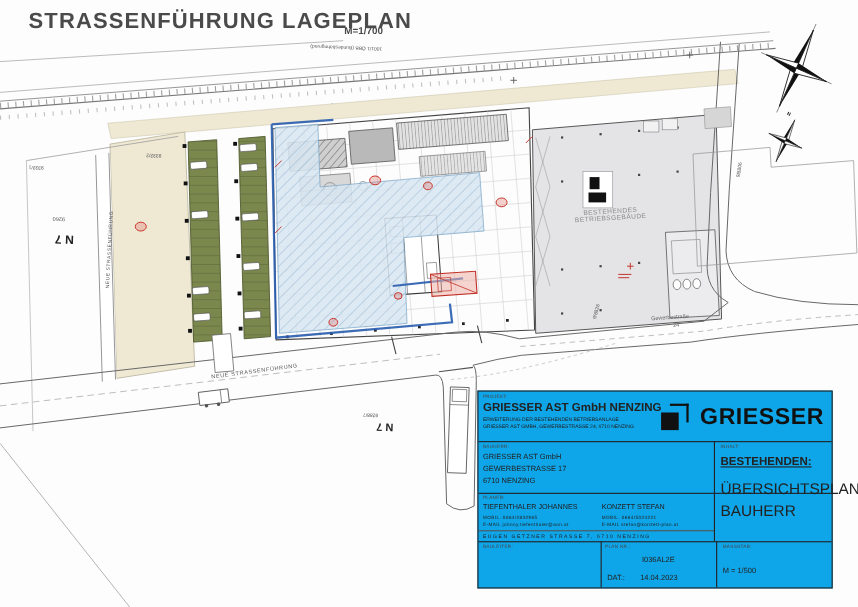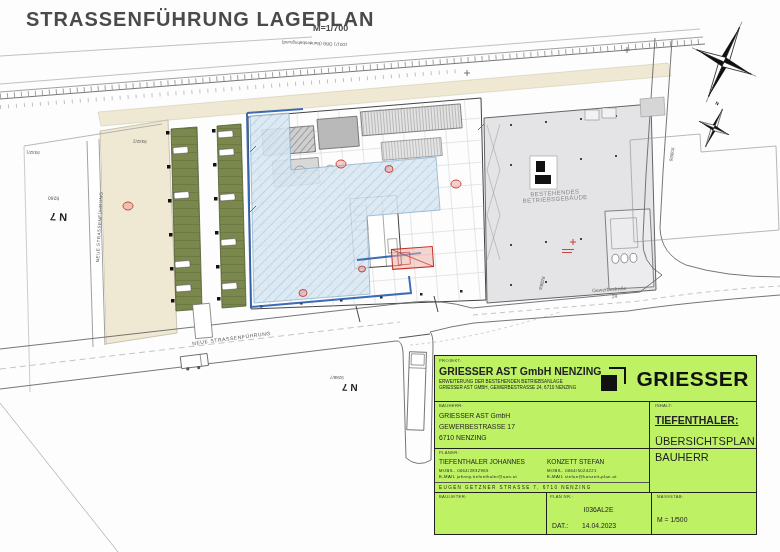--- a/index.html
+++ b/index.html
@@ -10,30 +10,30 @@
   .pagetitle{position:absolute;left:26px;top:8px;font-size:20px;font-weight:bold;
              letter-spacing:1px;color:#4a4a4a;}
   .scalenote{position:absolute;left:313px;top:23px;font-size:9px;font-weight:bold;color:#4a4a4a;}
   .r180{transform:rotate(182deg);}
   .tiny{font-size:4.5px;}
   .small{font-size:5px;}
   .boldlot{font-size:11px;font-weight:bold;color:#222;}
   .exlabel{position:absolute;left:505px;top:190px;width:100px;text-align:center;
            font-size:6px;color:#8a8a8a;transform:rotate(-3.5deg);letter-spacing:.4px;}
   
-  .tb{position:absolute;left:434px;top:355px;width:321px;height:178px;background:#bef264;
+  .tb{position:absolute;left:434px;top:355px;width:321px;height:178px;background:#0ea5e9;
       border:1.2px solid #222;font-size:4.5px;color:#222;z-index:5;}
   .tb .cell{position:absolute;box-sizing:border-box;}
   .microlbl{font-size:4.2px;color:#444;letter-spacing:.3px;}
   .sp{letter-spacing:1px;}
   .projname{font-size:10.5px;font-weight:bold;margin:2px 0 2px 0;}
   .projsub{font-size:4.6px;line-height:1.35;}
   .bline{font-size:6.8px;margin-top:4px;}
   .inhalt-title{font-size:10.5px;font-weight:bold;text-decoration:underline;margin:6px 0 8px 0;}
-  .inhalt-sub{font-size:11px;line-height:1.45;}
+  .inhalt-sub{font-size:14px;line-height:1.45;}
   .pname{font-size:6.5px;margin:3px 0 3px 0;}
   .pmeta{font-size:4.2px;line-height:1.5;letter-spacing:.4px;}
   .addr{position:absolute;left:4px;bottom:2px;font-size:4.6px;letter-spacing:1.4px;}
   .logo{position:absolute;right:7px;top:11px;display:flex;align-items:center;gap:10px;}
   .logomark{position:relative;width:25px;height:24px;}
   .logomark .frame{position:absolute;right:0;top:0;width:15px;height:15px;
                    border-top:2.6px solid #111;border-right:2.6px solid #111;}
   .logomark .sq{position:absolute;left:0;bottom:0;width:16px;height:16px;background:#111;}
   .logotext{font-size:21px;font-weight:800;letter-spacing:.5px;color:#111;}
   .vline{position:absolute;top:0;bottom:0;border-left:1px solid #222;}
@@ -365,21 +365,21 @@
 
   <div class="cell" style="left:0;top:45px;width:214px;height:47px;padding:2px 0 0 4px;">
     <div class="microlbl">BAUHERR:</div>
     <div class="bline">GRIESSER AST GmbH</div>
     <div class="bline">GEWERBESTRASSE 17</div>
     <div class="bline">6710 NENZING</div>
   </div>
 
   <div class="cell" style="left:214px;top:45px;width:107px;height:91px;padding:2px 0 0 6px;">
     <div class="microlbl">INHALT:</div>
-    <div class="inhalt-title">TIEFENTHALER:</div>
+    <div class="inhalt-title">BESTEHENDEN:</div>
     <div class="inhalt-sub">ÜBERSICHTSPLAN</div>
     <div class="inhalt-sub">BAUHERR</div>
   </div>
 
   <div class="cell" style="left:0;top:92px;width:214px;height:44px;">
     <div style="position:absolute;left:4px;top:2px;" class="microlbl">PLANER:</div>
     <div style="position:absolute;left:4px;top:7px;width:100px;">
       <div class="pname">TIEFENTHALER JOHANNES</div>
       <div class="pmeta sp">MOBIL. 0664/2832965</div>
       <div class="pmeta">E-MAIL johnny.tiefenthaler@aon.at</div>

